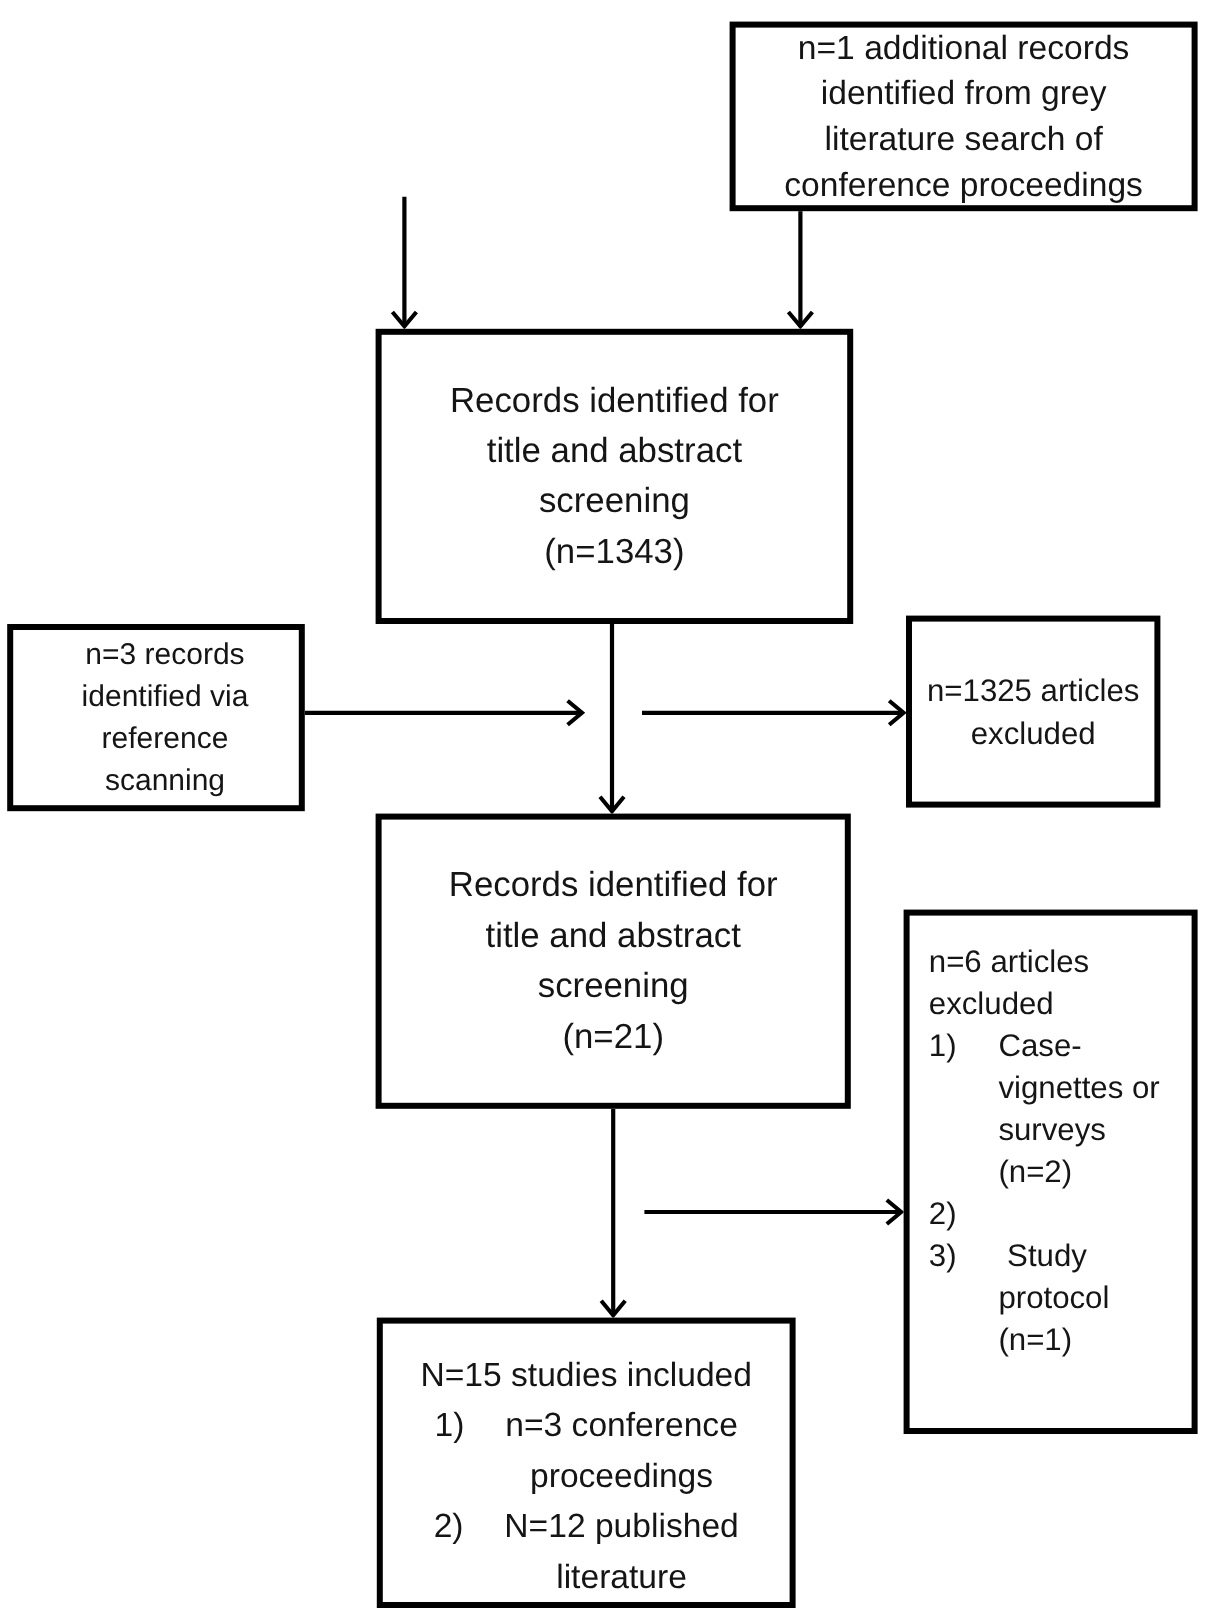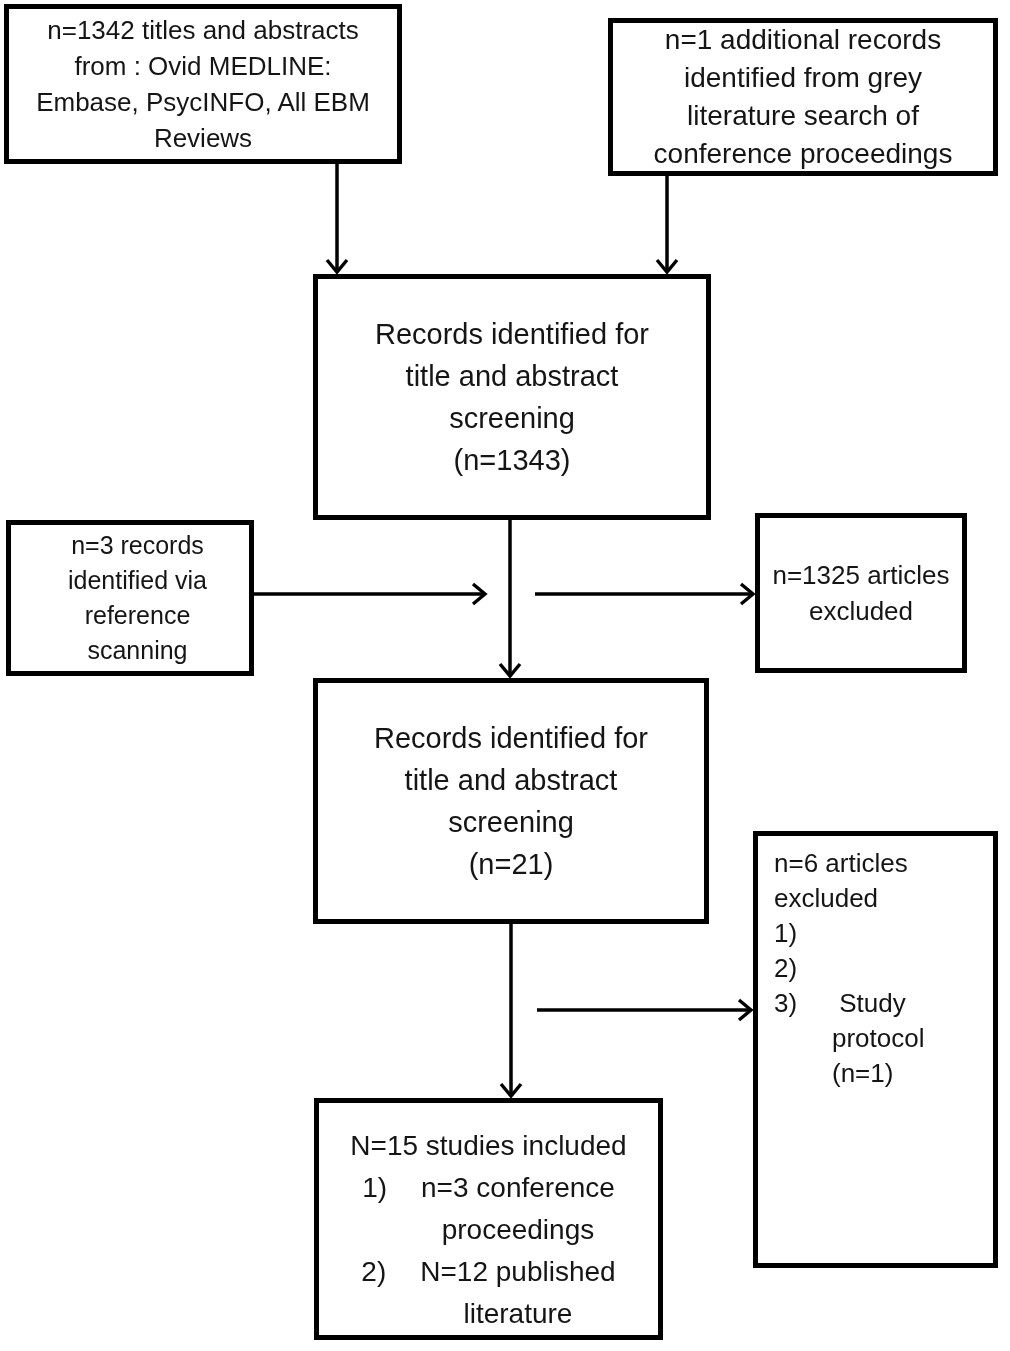--- a/index.html
+++ b/index.html
@@ -24,23 +24,23 @@
   }
   .txt { white-space: pre-line; }
 
   
   #box-sources        { left: 4px;   top: 4px;    width: 398px; height: 160px; font-size: 26px; line-height: 36px; }
   #box-grey           { left: 608px; top: 18px;    width: 390px; height: 158px; font-size: 28px; line-height: 38px; }
   #box-screen1343     { left: 313px; top: 274px;  width: 398px; height: 246px; font-size: 29px; line-height: 42px; }
   #box-refscan        { left: 6px;   top: 520px;  width: 248px; height: 156px; font-size: 25px; line-height: 35px; padding-left: 15px; }
   #box-excl1325       { left: 755px; top: 513px;  width: 212px; height: 160px; font-size: 26px; line-height: 36px; }
   #box-screen21       { left: 313px; top: 678px;  width: 396px; height: 246px; font-size: 29px; line-height: 42px; }
-  #box-excl6          { left: 753px; top: 831px;  width: 245px; height: 437px; font-size: 26px; line-height: 35px;
+  #box-excl6          { left: 753px; top: 758px;  width: 245px; height: 437px; font-size: 26px; line-height: 35px;
                         flex-direction: column; align-items: stretch; justify-content: flex-start;
-                        text-align: left; padding: 10px 6px 6px 16px; }
+                        text-align: left; padding: 21px 6px 6px 16px; }
   #box-incl15         { left: 314px; top: 1098px; width: 349px; height: 242px; font-size: 28px; line-height: 42px;
                         flex-direction: column; justify-content: flex-end; }
 
   
   .g-item { display: flex; align-items: flex-start; }
   .g-num  { flex: 0 0 58px; width: 58px; }
   .g-text { white-space: pre-wrap; flex: 1; }
 
   
   .h-item { display: flex; justify-content: center; align-items: flex-start; gap: 34px; }
@@ -67,26 +67,20 @@
     </defs>
     <line x1="337" y1="164" x2="337" y2="272" marker-end="url(#ah)"></line>
     <line x1="667" y1="161" x2="667" y2="272" marker-end="url(#ah)"></line>
     <line x1="510" y1="520" x2="510" y2="676" marker-end="url(#ah)"></line>
     <line x1="254" y1="594" x2="485" y2="594" marker-end="url(#ah)"></line>
     <line x1="535" y1="594" x2="753" y2="594" marker-end="url(#ah)"></line>
     <line x1="511" y1="924" x2="511" y2="1096" marker-end="url(#ah)"></line>
     <line x1="537" y1="1010" x2="751" y2="1010" marker-end="url(#ah)"></line>
   </svg>
 
-  <div class="box" id="box-sources">
-    <div class="txt">n=1342 titles and abstracts
-from : Ovid MEDLINE:
-Embase, PsycINFO, All EBM
-Reviews</div>
-  </div>
 
   <div class="box" id="box-grey">
     <div class="txt">n=1 additional records
 identified from grey
 literature search of
 conference proceedings</div>
   </div>
 
   <div class="box" id="box-screen1343">
     <div class="txt">Records identified for
@@ -112,20 +106,24 @@
 title and abstract
 screening
 (n=21)</div>
   </div>
 
   <div class="box" id="box-excl6">
     <div class="txt">n=6 articles
 excluded</div>
     <div class="g-item">
       <span class="g-num">1)</span>
+      <span class="g-text">Case-
+vignettes or
+surveys
+(n=2)</span>
     </div>
     <div class="g-item">
       <span class="g-num">2)</span>
     </div>
     <div class="g-item">
       <span class="g-num">3)</span>
       <span class="g-text"> Study
 protocol
 (n=1)</span>
     </div>

